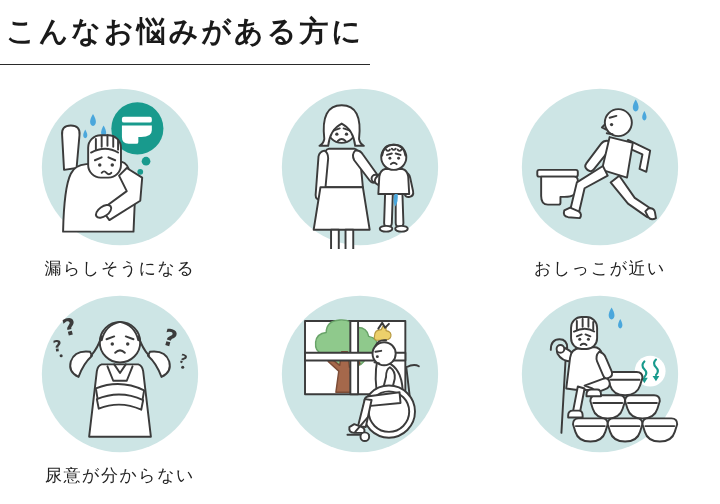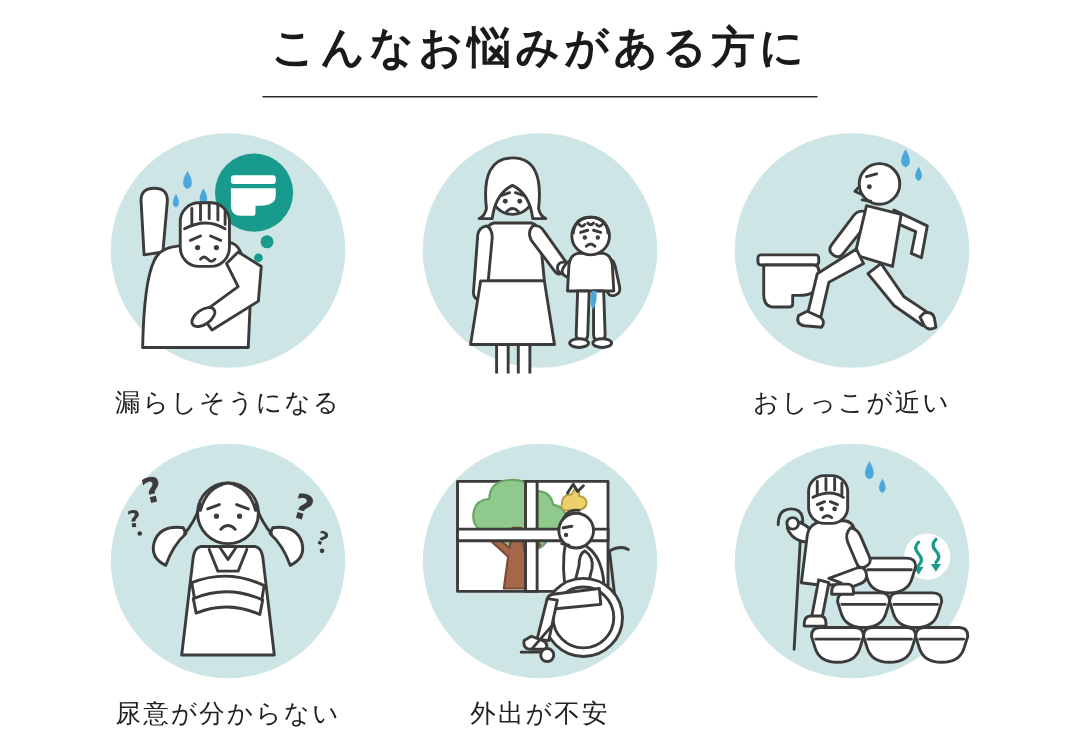--- a/index.html
+++ b/index.html
@@ -1,21 +1,21 @@
 <!DOCTYPE html>
 <html style="--circle_bg: #cde5e5; --accent_teal: #189a8d; --sweat_blue: #4aa7dc; --line: #3b3b3b; --tree_green: #8fc98c; --trunk_brown: #a5684b; --bird_yellow: #ecd06b; --title_text: #1a1a1a;"><head>
 <meta charset="utf-8">
 <style>
   html,body{margin:0;padding:0;background:#fff;width:720px;height:504px;overflow:hidden;
     font-family:"Liberation Sans","DejaVu Sans",sans-serif;}
   .page{width:720px;height:504px;background:#fff;}
-  .title-wrap{text-align:center;margin-top:12px;}
+  .title-wrap{margin-top:12px;}
   .title{display:inline-block;font-size:29px;font-weight:700;letter-spacing:3px;
     color:var(--title_text,#1a1a1a);padding:0 6px 12px 6px;border-bottom:1.5px solid #2a2a2a;}
-  .row{display:flex;justify-content:center;gap:42px;}
+  .row{display:flex;justify-content:center;gap:74px;}
   .row1{margin-top:20px;}
   .row2{margin-top:12px;}
   .cell{width:166px;display:flex;flex-direction:column;align-items:center;}
   .cell svg{display:block;}
   .caption{margin-top:8px;font-size:17px;letter-spacing:1.5px;color:#222;white-space:nowrap;}
   
   svg .bg{fill:var(--circle_bg,#cde5e5);}
   svg .wh{fill:#fff;stroke:var(--line,#3b3b3b);stroke-width:2;stroke-linejoin:round;}
   svg .ln{fill:none;stroke:var(--line,#3b3b3b);stroke-width:2;stroke-linecap:round;stroke-linejoin:round;}
   svg .fl{fill:var(--line,#3b3b3b);}
@@ -201,21 +201,20 @@
           <path class="ln" stroke-width="1.5" d="M100 73 l5 1"></path>
           <circle class="wh" cx="115" cy="124" r="27"></circle>
           <circle class="ln" cx="115" cy="124" r="21" stroke-width="1.6"></circle>
           <path class="wh" d="M126 104 L94 108 Q89 109 90 114 Q91 119 96 118 L127 115 Z"></path>
           <path class="wh" d="M97 112 L91 140 L83 139 L90 111 Z"></path>
           <path class="wh" d="M74 140 q-1 6 5 6 l10 0 q2 -4 -2 -6 l-8 -3 z"></path>
           <path class="ln" stroke-width="2" d="M93 130 L80 145 M72 148 H94"></path>
           <circle class="wh" cx="90" cy="150" r="4.5"></circle>
         </g>
       </svg>
-      <div class="caption">外出が不安</div>
     </div>
 
     <div class="cell">
       <svg viewBox="0 0 170 170" width="164" height="164">
         <defs>
           <g id="dp">
             <path class="wh" stroke-width="1.6" d="M1 7 q0 -6 6 -6 h24 q6 0 6 6 l-2.5 8 q-3 10 -15.5 10 q-12.5 0 -15.5 -10 z"></path>
             <path class="ln" stroke-width="1.2" d="M4 9 h30"></path>
           </g>
         </defs>

